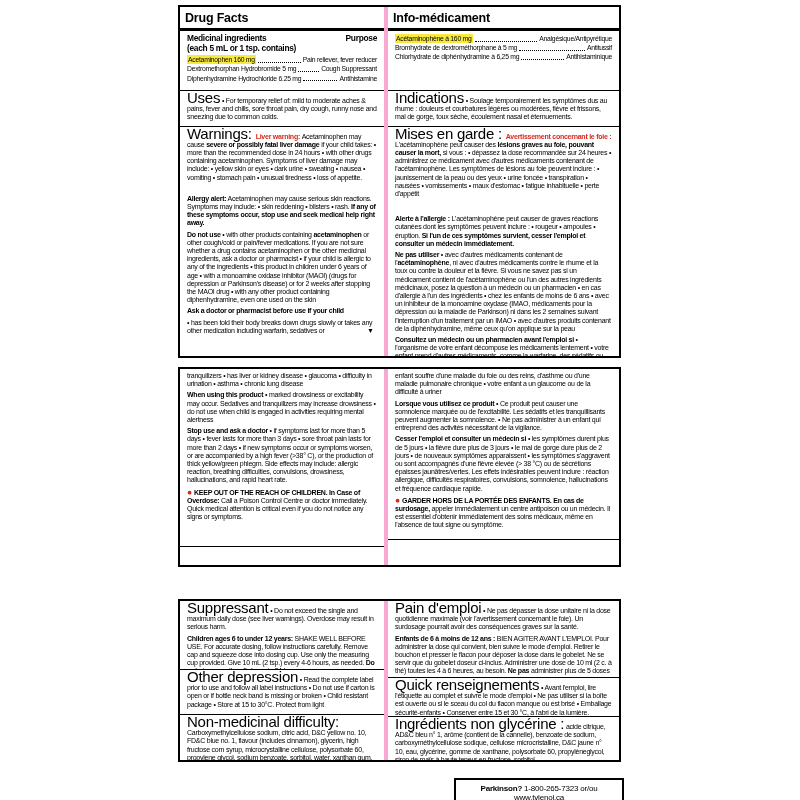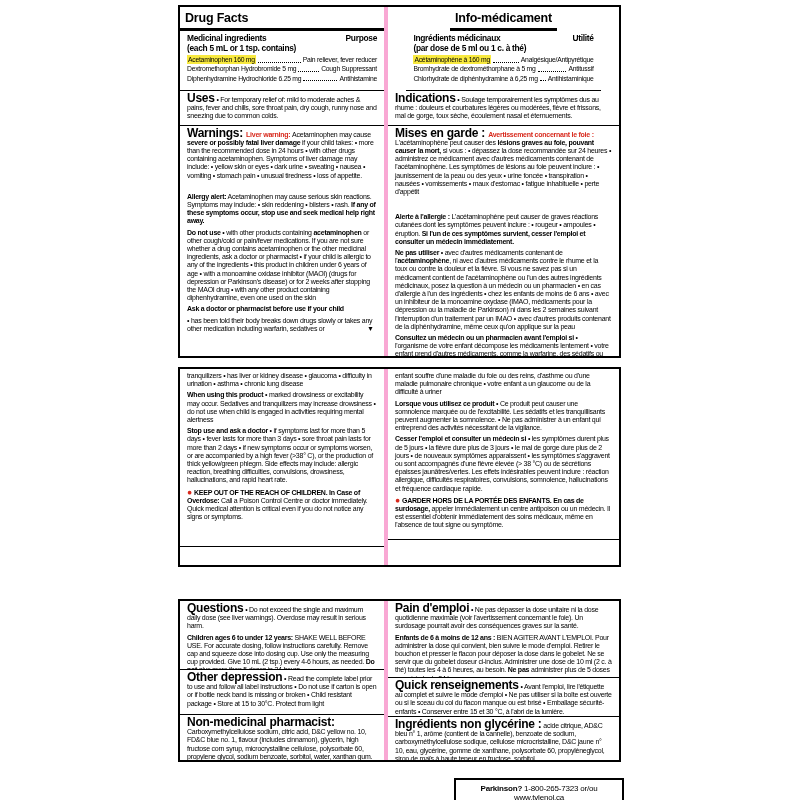--- a/index.html
+++ b/index.html
@@ -9,21 +9,21 @@
     font-family:"Liberation Sans", sans-serif; color:#000;
     -webkit-font-smoothing:antialiased;
   }
   .label { position:absolute; left:178px; top:5px; width:443px; }
   .panel { display:flex; border:2px solid #000; background:#fff; overflow:hidden; }
   .p1 { height:353px; margin-bottom:9px; }
   .p2 { height:200px; margin-bottom:32px; }
   .p3 { height:163px; }
   .col { display:flex; flex-direction:column; overflow:hidden; }
   .col-en { width:208px; border-right:4px solid #f9a8d4; }
-  .col-fr { flex:1;align-items:center; }
+  .col-fr { flex:1; }
   .hdrbar {
     font-weight:bold; font-size:12.5px; line-height:14px;
     padding:4px 5px 3px; border-bottom:3px solid #000; letter-spacing:-0.2px;
   }
   .sec {
     padding:3px 7px 4px; border-bottom:1.5px solid #000;
     font-size:7px; line-height:8.2px; letter-spacing:-0.25px; overflow:hidden;
   }
   .sec:last-child { border-bottom:none; }
   .sec-ingr { min-height:60px; }
@@ -38,21 +38,21 @@
   .sec-mode { height:77px; }
   .sec-autres { height:39px; }
   p { margin:0 0 3px 0; }
   p:last-child { margin-bottom:0; }
   p.gap-en { margin-top:13px; }
   p.gap-fr { margin-top:17px; }
   p.rel { position:relative; }
   .b  { font-weight:bold; }
   .rd { color:#d8291c; }
   .hl { background:#f8e93f; padding:0 1px; }
-  .hd { font-size:12px; font-weight:bold; }
+  .hd { font-size:15px; font-weight:normal; }
   .dot { color:#d8291c; font-size:8.5px; }
   .tri { position:absolute; right:3px; bottom:0; font-size:7px; letter-spacing:0; }
   .ingr-head { display:flex; justify-content:space-between; align-items:flex-start;
     font-weight:bold; font-size:8.4px; line-height:9.6px; margin-bottom:2px; letter-spacing:-0.3px; }
   .irow { display:flex; align-items:flex-end; font-size:6.8px; line-height:9.2px; white-space:nowrap; }
   .irow .lead { flex:1; border-bottom:1px dotted #000; margin:0 2px 1.5px 2px; min-width:6px; }
   .qbox {
     border:2px solid #000; width:170px; margin:16px 0 0 276px;
     text-align:center; font-size:8px; line-height:9px; padding:4px 2px; letter-spacing:-0.2px;
   }
@@ -96,27 +96,20 @@
         <p><span class="b hd">Warnings: </span><span class="b rd">Liver warning: </span><span>Acetaminophen may cause </span><span class="b">severe or possibly fatal liver damage</span><span> if your child takes: • more than the recommended dose in 24 hours • with other drugs containing acetaminophen. Symptoms of liver damage may include: • yellow skin or eyes • dark urine • sweating • nausea • vomiting • stomach pain • unusual tiredness • loss of appetite.</span></p>
         <p class="gap-en"><span class="b">Allergy alert:</span><span> Acetaminophen may cause serious skin reactions. Symptoms may include: • skin reddening • blisters • rash. </span><span class="b">If any of these symptoms occur, stop use and seek medical help right away.</span></p>
         <p><span class="b">Do not use</span><span> • with other products containing </span><span class="b">acetaminophen</span><span> or other cough/cold or pain/fever medications. If you are not sure whether a drug contains acetaminophen or the other medicinal ingredients, ask a doctor or pharmacist • if your child is allergic to any of the ingredients • this product in children under 6 years of age • with a monoamine oxidase inhibitor (MAOI) (drugs for depression or Parkinson's disease) or for 2 weeks after stopping the MAOI drug • with any other product containing diphenhydramine, even one used on the skin</span></p>
         <p><span class="b">Ask a doctor or pharmacist before use if your child</span></p>
         <p class="rel"><span>• has been told their body breaks down drugs slowly or takes any other medication including warfarin, sedatives or</span><span class="tri">▼</span></p>
       </div>
     </div>
     <div class="col col-fr">
       <div class="hdrbar">Info-médicament</div>
       <div class="sec sec-ingr">
-        <div class="ingr-head">
-          <div>
-            <div>Ingrédients médicinaux</div>
-            <div>(par dose de 5 ml ou 1 c. à thé)</div>
-          </div>
-          <div>Utilité</div>
-        </div>
         <div class="irow">
           <span class="hl">Acétaminophène à 160 mg</span>
           <span class="lead"></span>
           <span>Analgésique/Antipyrétique</span>
         </div>
         <div class="irow">
           <span>Bromhydrate de dextrométhorphane à 5 mg</span>
           <span class="lead"></span>
           <span>Antitussif</span>
         </div>
@@ -155,28 +148,28 @@
         <p><span class="b">Cesser l'emploi et consulter un médecin si</span><span> • les symptômes durent plus de 5 jours • la fièvre dure plus de 3 jours • le mal de gorge dure plus de 2 jours • de nouveaux symptômes apparaissent • les symptômes s'aggravent ou sont accompagnés d'une fièvre élevée (&gt; 38 °C) ou de sécrétions épaisses jaunâtres/vertes. Les effets indésirables peuvent inclure : réaction allergique, difficultés respiratoires, convulsions, somnolence, hallucinations et fréquence cardiaque rapide.</span></p>
         <p><span class="dot">● </span><span class="b">GARDER HORS DE LA PORTÉE DES ENFANTS. En cas de surdosage,</span><span> appeler immédiatement un centre antipoison ou un médecin. Il est essentiel d'obtenir immédiatement des soins médicaux, même en l'absence de tout signe ou symptôme.</span></p>
       </div>
       <div class="sec sec-empty"></div>
     </div>
   </div>
 
   <div class="panel p3">
     <div class="col col-en">
       <div class="sec sec-directions">
-        <p><span class="b hd">Questions</span><span>  • Do not exceed the single and maximum daily dose (see liver warnings). Overdose may result in serious harm.</span></p>
+        <p><span class="b hd">Suppressant</span><span>  • Do not exceed the single and maximum daily dose (see liver warnings). Overdose may result in serious harm.</span></p>
         <p><span class="b">Children ages 6 to under 12 years:</span><span> SHAKE WELL BEFORE USE. For accurate dosing, follow instructions carefully. Remove cap and squeeze dose into dosing cup. Use only the measuring cup provided. Give 10 mL (2 tsp.) every 4-6 hours, as needed. </span><span class="b">Do not</span><span> give more than 5 doses in 24 hours.</span></p>
       </div>
       <div class="sec sec-other">
         <p><span class="b hd">Other depression</span><span>  • Read the complete label prior to use and follow all label instructions • Do not use if carton is open or if bottle neck band is missing or broken • Child resistant package • Store at 15 to 30°C. Protect from light</span></p>
       </div>
       <div class="sec sec-nonmed">
-        <p><span class="b hd">Non-medicinal pharmacist:</span><span> Carboxymethylcellulose sodium, citric acid, D&amp;C yellow no. 10, FD&amp;C blue no. 1, flavour (includes cinnamon), glycerin, high fructose corn syrup, microcrystalline cellulose, polysorbate 60, propylene glycol, sodium benzoate, sorbitol, water, xanthan gum.</span></p>
+        <p><span class="b hd">Non-medicinal difficulty:</span><span> Carboxymethylcellulose sodium, citric acid, D&amp;C yellow no. 10, FD&amp;C blue no. 1, flavour (includes cinnamon), glycerin, high fructose corn syrup, microcrystalline cellulose, polysorbate 60, propylene glycol, sodium benzoate, sorbitol, water, xanthan gum.</span></p>
       </div>
     </div>
     <div class="col col-fr">
       <div class="sec sec-mode">
         <p><span class="b hd">Pain d'emploi</span><span>  • Ne pas dépasser la dose unitaire ni la dose quotidienne maximale (voir l'avertissement concernant le foie). Un surdosage pourrait avoir des conséquences graves sur la santé.</span></p>
         <p><span class="b">Enfants de 6 à moins de 12 ans :</span><span> BIEN AGITER AVANT L'EMPLOI. Pour administrer la dose qui convient, bien suivre le mode d'emploi. Retirer le bouchon et presser le flacon pour déposer la dose dans le gobelet. Ne se servir que du gobelet doseur ci-inclus. Administrer une dose de 10 ml (2 c. à thé) toutes les 4 à 6 heures, au besoin. </span><span class="b">Ne pas</span><span> administrer plus de 5 doses par période de 24 heures.</span></p>
       </div>
       <div class="sec sec-autres">
         <p><span class="b hd">Quick renseignements</span><span>  • Avant l'emploi, lire l'étiquette au complet et suivre le mode d'emploi • Ne pas utiliser si la boîte est ouverte ou si le sceau du col du flacon manque ou est brisé • Emballage sécurité-enfants • Conserver entre 15 et 30 °C, à l'abri de la lumière.</span></p>
       </div>

